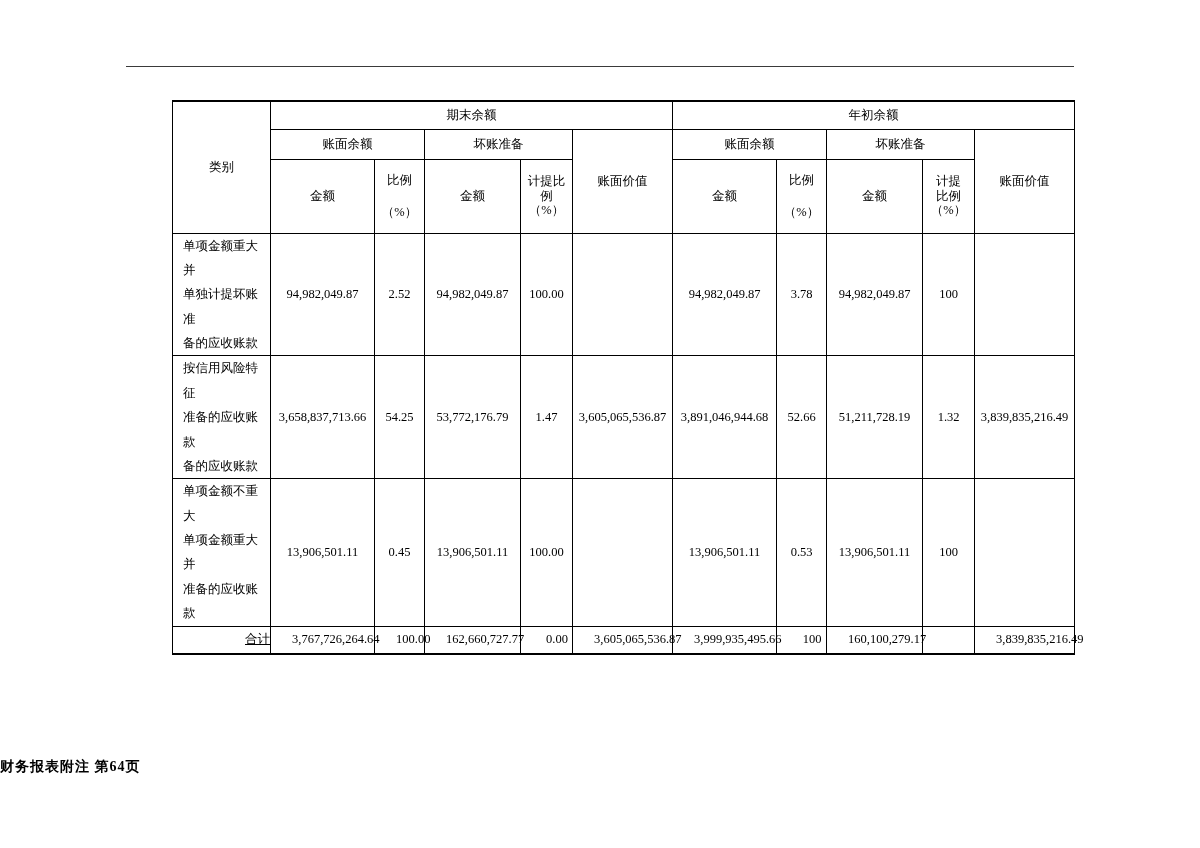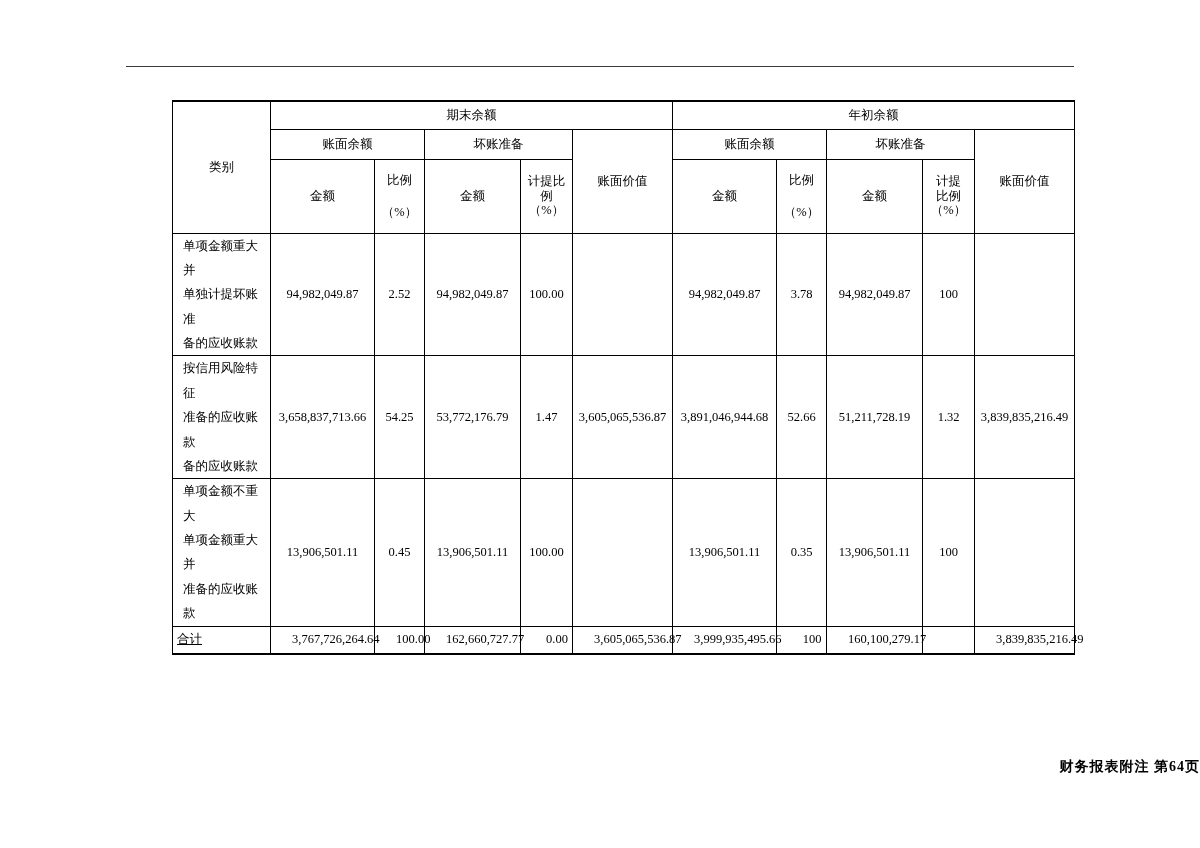--- a/index.html
+++ b/index.html
@@ -82,31 +82,31 @@
     text-align: right;
     padding-right: 9px;
     font-size: 12.5px;
   }
   tr.total-row td {
     height: 26px;
     font-size: 12.5px;
     padding-left: 21px;
   }
   tr.total-row td.cat {
-    text-align: left;
-    padding-left: 4px;
+    text-align: right;
+    padding-left: 12px;
     line-height: 1.1;
     text-decoration: underline;
   }
   .footer {
     position: absolute;
     left: 0;
     top: 758px;
     width: 1200px;
-    text-align: right;
+    text-align: left;
     font-size: 14px;
     font-family: "Liberation Serif", "DejaVu Serif", serif;
     font-weight: bold;
     letter-spacing: 1px;
   }
 </style>
 </head>
 <body>
 
 <div class="page">
@@ -209,21 +209,21 @@
             <div>单项金额不重大</div>
             <div>单项金额重大并</div>
             <div>准备的应收账款</div>
           </td>
           <td class="num">13,906,501.11</td>
           <td class="num">0.45</td>
           <td class="num">13,906,501.11</td>
           <td class="num">100.00</td>
           <td class="num"></td>
           <td class="num">13,906,501.11</td>
-          <td class="num">0.35</td>
+          <td class="num">0.53</td>
           <td class="num">13,906,501.11</td>
           <td class="num">100</td>
           <td class="num"></td>
         </tr>
         <tr class="total-row">
           <td class="cat">合计</td>
           <td class="num">3,767,726,264.64</td>
           <td class="num">100.00</td>
           <td class="num">162,660,727.77</td>
           <td class="num">0.00</td>

